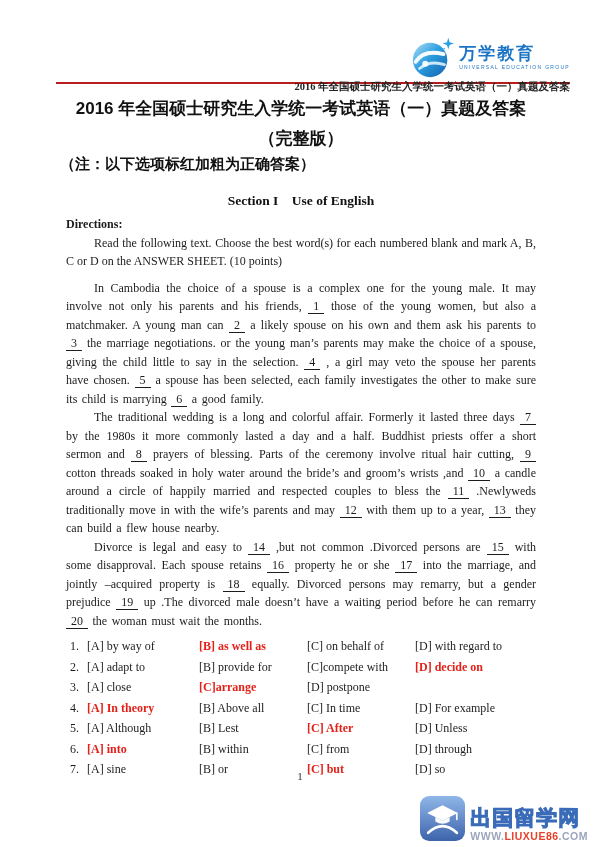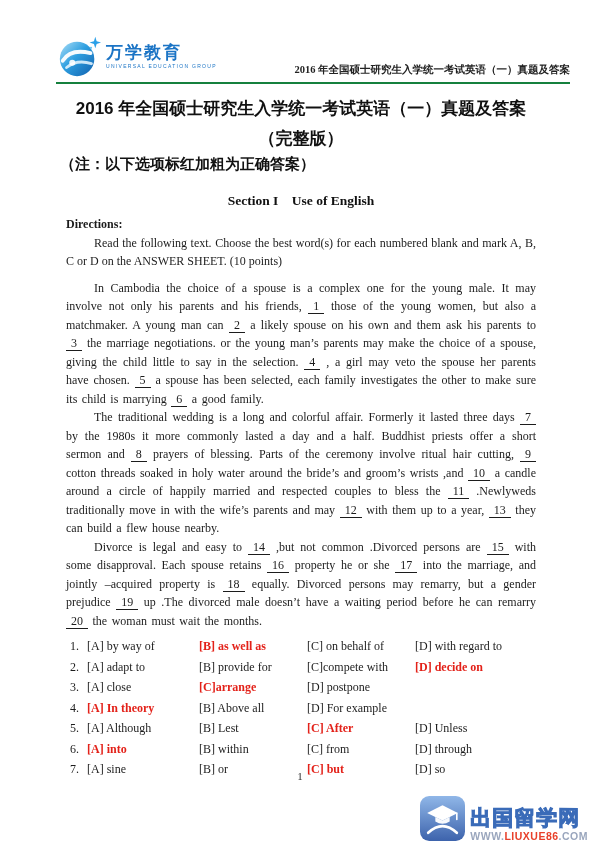--- a/index.html
+++ b/index.html
@@ -4,23 +4,23 @@
 <style>
   html,body{margin:0;padding:0;background:#888;}
   .page{
     width:600px;height:847px;background:#ffffff;position:relative;overflow:hidden;
     font-family:"Liberation Serif","DejaVu Serif",serif;color:#1c1c1c;
     margin:0 auto;
   }
   
   .header{
     position:absolute;top:34px;left:56px;right:30px;height:50px;
-    border-bottom:2px solid #15803d;
+    border-bottom:2px solid #b91c1c;
     display:flex;justify-content:space-between;align-items:flex-end;
-    padding-bottom:3px;box-sizing:border-box;
+    padding-bottom:3px;box-sizing:border-box;flex-direction:column;
   }
   .logo{display:flex;align-items:center;gap:4px;}
   .logo svg{display:block;}
   .logo-text{display:flex;flex-direction:column;line-height:1;}
   .logo-brand{
     font-family:"Liberation Sans","DejaVu Sans",sans-serif;
     font-size:17px;font-weight:bold;color:#1b74c5;letter-spacing:2px;
   }
   .logo-sub{
     font-family:"Liberation Sans","DejaVu Sans",sans-serif;
@@ -155,20 +155,21 @@
         <div class="opt-row">
           <span class="opt-num">3.</span>
           <span class="opt-cell">[A] close</span>
           <span class="opt-cell correct">[C]arrange</span>
           <span class="opt-cell">[D] postpone</span>
         </div>
         <div class="opt-row">
           <span class="opt-num">4.</span>
           <span class="opt-cell correct">[A] In theory</span>
           <span class="opt-cell">[B] Above all</span>
+          <span class="opt-cell">[C] In time</span>
           <span class="opt-cell">[D] For example</span>
         </div>
         <div class="opt-row">
           <span class="opt-num">5.</span>
           <span class="opt-cell">[A] Although</span>
           <span class="opt-cell">[B] Lest</span>
           <span class="opt-cell correct">[C] After</span>
           <span class="opt-cell">[D] Unless</span>
         </div>
         <div class="opt-row">

